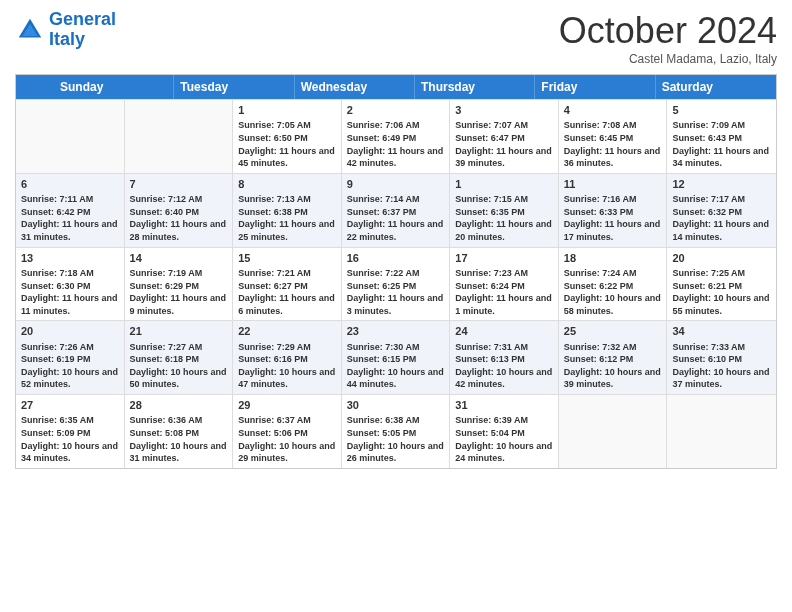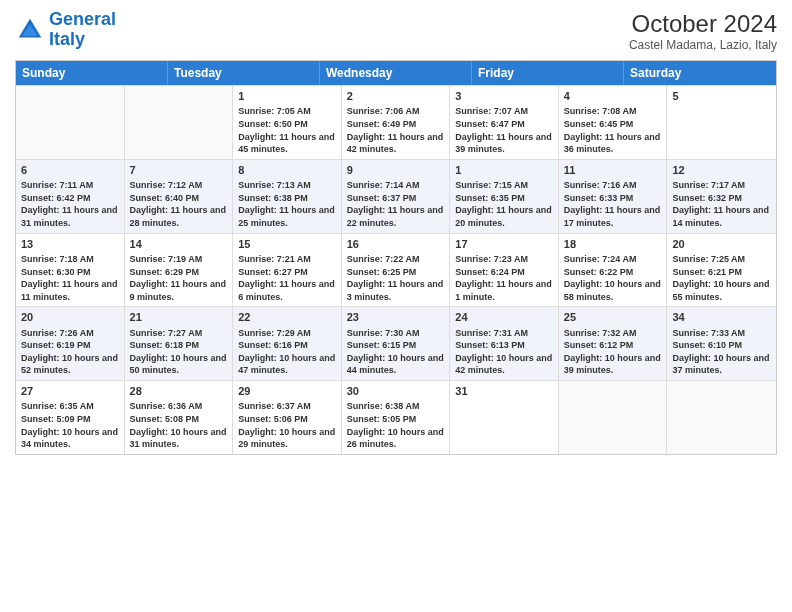--- a/index.html
+++ b/index.html
@@ -38,38 +38,39 @@
       color: #1a6fc4;
     }
     .logo-icon {
       width: 30px;
       height: 30px;
     }
     .title-block {
       text-align: right;
     }
     .main-title {
-      font-size: 24px;
+      font-size: 36px;
       font-weight: 300;
       color: #333;
     }
     .subtitle {
       font-size: 12px;
       color: #555;
     }
     .calendar {
       flex: 1;
       display: flex;
       flex-direction: column;
       border: 1px solid #ccc;
     }
     .calendar-header {
       display: grid;
-      grid-template-columns: repeat(5, 1fr);
+      grid-template-columns: repeat(6, 1fr);
       background: #2b7cd3;
+      padding-left: 38px;
     }
     .cal-header-cell {
       color: #fff;
       font-size: 12px;
       font-weight: bold;
       padding: 5px 6px;
       border-right: 1px solid #5599dd;
     }
     .cal-header-cell:last-child { border-right: none; }
     .calendar-body {
@@ -128,20 +129,21 @@
       <div class="main-title">October 2024</div>
       <div class="subtitle">Castel Madama, Lazio, Italy</div>
     </div>
   </div>
 
   <div class="calendar">
     <div class="calendar-header">
     <div class="cal-header-cell">Sunday</div>
         <div class="cal-header-cell">Tuesday</div>
         <div class="cal-header-cell">Wednesday</div>
+        <div class="cal-header-cell">Thursday</div>
         <div class="cal-header-cell">Friday</div>
         <div class="cal-header-cell">Saturday</div>
       </div>
     <div class="calendar-body">
     <div class="cal-week">
           <div class="cal-cell empty"></div>
           <div class="cal-cell empty"></div>
           <div class="cal-cell">
             <span class="day-num">1</span>
             <div class="cell-text">Sunrise: 7:05 AM<br>Sunset: 6:50 PM<br>Daylight: 11 hours and 45 minutes.</div>
@@ -153,20 +155,21 @@
           <div class="cal-cell">
             <span class="day-num">3</span>
             <div class="cell-text">Sunrise: 7:07 AM<br>Sunset: 6:47 PM<br>Daylight: 11 hours and 39 minutes.</div>
           </div>
           <div class="cal-cell">
             <span class="day-num">4</span>
             <div class="cell-text">Sunrise: 7:08 AM<br>Sunset: 6:45 PM<br>Daylight: 11 hours and 36 minutes.</div>
           </div>
           <div class="cal-cell">
             <span class="day-num">5</span>
+            <div class="cell-text">Sunrise: 7:09 AM<br>Sunset: 6:43 PM<br>Daylight: 11 hours and 34 minutes.</div>
           </div>
         </div>
         <div class="cal-week">
           <div class="cal-cell alt-row">
             <span class="day-num">6</span>
             <div class="cell-text">Sunrise: 7:11 AM<br>Sunset: 6:42 PM<br>Daylight: 11 hours and 31 minutes.</div>
           </div>
           <div class="cal-cell alt-row">
             <span class="day-num">7</span>
             <div class="cell-text">Sunrise: 7:12 AM<br>Sunset: 6:40 PM<br>Daylight: 11 hours and 28 minutes.</div>
@@ -264,19 +267,20 @@
           <div class="cal-cell">
             <span class="day-num">29</span>
             <div class="cell-text">Sunrise: 6:37 AM<br>Sunset: 5:06 PM<br>Daylight: 10 hours and 29 minutes.</div>
           </div>
           <div class="cal-cell">
             <span class="day-num">30</span>
             <div class="cell-text">Sunrise: 6:38 AM<br>Sunset: 5:05 PM<br>Daylight: 10 hours and 26 minutes.</div>
           </div>
           <div class="cal-cell">
             <span class="day-num">31</span>
+            <div class="cell-text">Sunrise: 6:39 AM<br>Sunset: 5:04 PM<br>Daylight: 10 hours and 24 minutes.</div>
           </div>
           <div class="cal-cell empty"></div>
           <div class="cal-cell empty"></div>
         </div>
       </div>
   </div>
 </div>
 
 </body></html>

